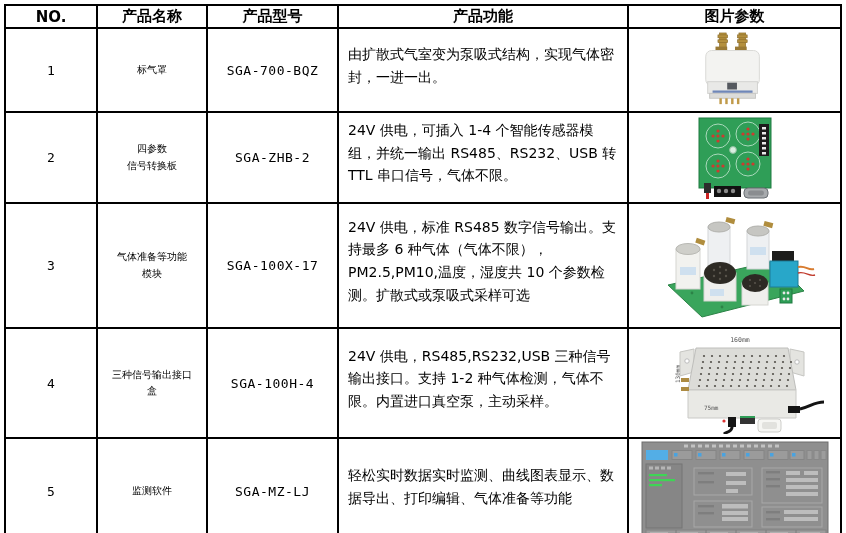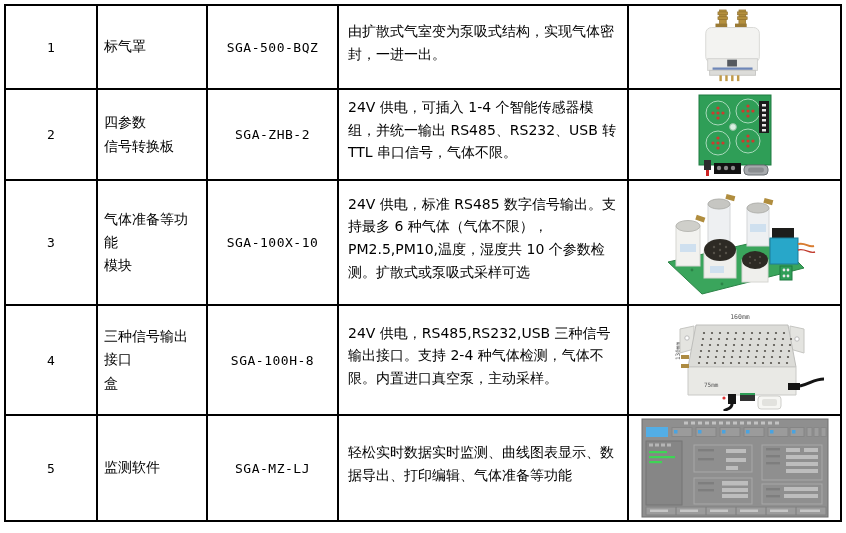--- a/index.html
+++ b/index.html
@@ -38,21 +38,21 @@
   tr.r2 { height: 85px; }
   tr.r3 { height: 125px; }
   tr.r4 { height: 110px; }
   tr.r5 { height: 101px; }
 
   td.no {
     text-align: center; font-size: 13px;
     font-family: "DejaVu Sans Mono", "Liberation Mono", monospace;
   }
   td.name {
-    font-size: 14px;
+    text-align: center; font-size: 10px;
     line-height: 1.65; white-space: pre-line; margin-top: 40px;
   }
   td.model {
     text-align: center; font-size: 13px; letter-spacing: .5px;
     font-family: "DejaVu Sans Mono", "Liberation Mono", monospace;
   }
   td.func {
     text-align: left; font-size: 14px; line-height: 1.62;
     padding: 6px 8px 15px 9px;
   }
@@ -68,25 +68,32 @@
 <div class="page">
   <table class="spec">
     <colgroup>
       <col class="col-no">
         <col class="col-name">
         <col class="col-model">
         <col class="col-func">
         <col class="col-img">
     </colgroup>
     <tbody>
+        <tr>
+      <th>NO.</th>
+      <th>产品名称</th>
+      <th>产品型号</th>
+      <th>产品功能</th>
+      <th>图片参数</th>
+    </tr>
 
     <tr class="r1">
       <td class="no">1</td>
       <td class="name">标气罩</td>
-      <td class="model">SGA-500-BQZ</td>
+      <td class="model">SGA-700-BQZ</td>
       <td class="func">由扩散式气室变为泵吸式结构，实现气体密封，一进一出。</td>
       <td class="img">
         <svg viewBox="0 0 120 80" width="118" height="78">
           <g fill="#b4903e" stroke="#8a6a2a" stroke-width="0.6">
             <rect x="44" y="2" width="7" height="16"></rect>
             <rect x="42.5" y="4" width="10" height="3"></rect>
             <rect x="42.5" y="9" width="10" height="3"></rect>
             <rect x="64" y="2" width="7" height="16"></rect>
             <rect x="62.5" y="4" width="10" height="3"></rect>
             <rect x="62.5" y="9" width="10" height="3"></rect>
@@ -166,21 +173,21 @@
           <rect x="59" y="72" width="24" height="10" rx="4" fill="#a7aaad" stroke="#6b7075"></rect>
           <rect x="63" y="74.5" width="16" height="5" rx="2.5" fill="#8a8d90"></rect>
         </svg>
       </td>
     </tr>
 
     <tr class="r3">
       <td class="no">3</td>
       <td class="name">气体准备等功能
 模块</td>
-      <td class="model">SGA-100X-10</td>
+      <td class="model">SGA-100X-17</td>
       <td class="func">24V 供电，标准 RS485 数字信号输出。支持最多 6 种气体（气体不限），PM2.5,PM10,温度，湿度共 10 个参数检测。扩散式或泵吸式采样可选</td>
       <td class="img">
         <svg viewBox="0 0 165 114" width="165" height="114">
           <polygon points="16,76 122,52 152,82 50,108" fill="#3aa55c" stroke="#2c8347"></polygon>
           <g fill="#2c8347">
                 <circle cx="40" cy="84" r="1.4"></circle>
                 <circle cx="120" cy="72" r="1.4"></circle>
                 <circle cx="70" cy="98" r="1.4"></circle>
               </g>
 
@@ -240,22 +247,22 @@
                 <circle cx="136" cy="90" r="1.4"></circle>
               </g>
         </svg>
       </td>
     </tr>
 
     <tr class="r4">
       <td class="no">4</td>
       <td class="name">三种信号输出接口
 盒</td>
-      <td class="model">SGA-100H-8</td>
-      <td class="func">24V 供电，RS485,RS232,USB 三种信号输出接口。支持 2-4 种气体检测，气体不限。内置进口真空泵，主动采样。</td>
+      <td class="model">SGA-100H-4</td>
+      <td class="func">24V 供电，RS485,RS232,USB 三种信号输出接口。支持 1-2 种气体检测，气体不限。内置进口真空泵，主动采样。</td>
       <td class="img">
         <svg viewBox="0 0 190 102" width="190" height="102">
           <text class="dim-label" x="100" y="10" font-size="6.5" fill="#555" text-anchor="middle">160mm</text>
           <text class="dim-label" x="40" y="42" font-size="6" fill="#555" text-anchor="middle" transform="rotate(-90 40 42)">130mm</text>
 
           <polygon points="40,20 54,17 54,40 40,44" fill="#e4e4e0" stroke="#c6c6c2"></polygon>
           <circle cx="47" cy="29" r="2.2" fill="#fff" stroke="#bbb"></circle>
           <polygon points="150,17 164,20 164,44 150,40" fill="#e4e4e0" stroke="#c6c6c2"></polygon>
           <circle cx="157" cy="30" r="2.2" fill="#fff" stroke="#bbb"></circle>
 

